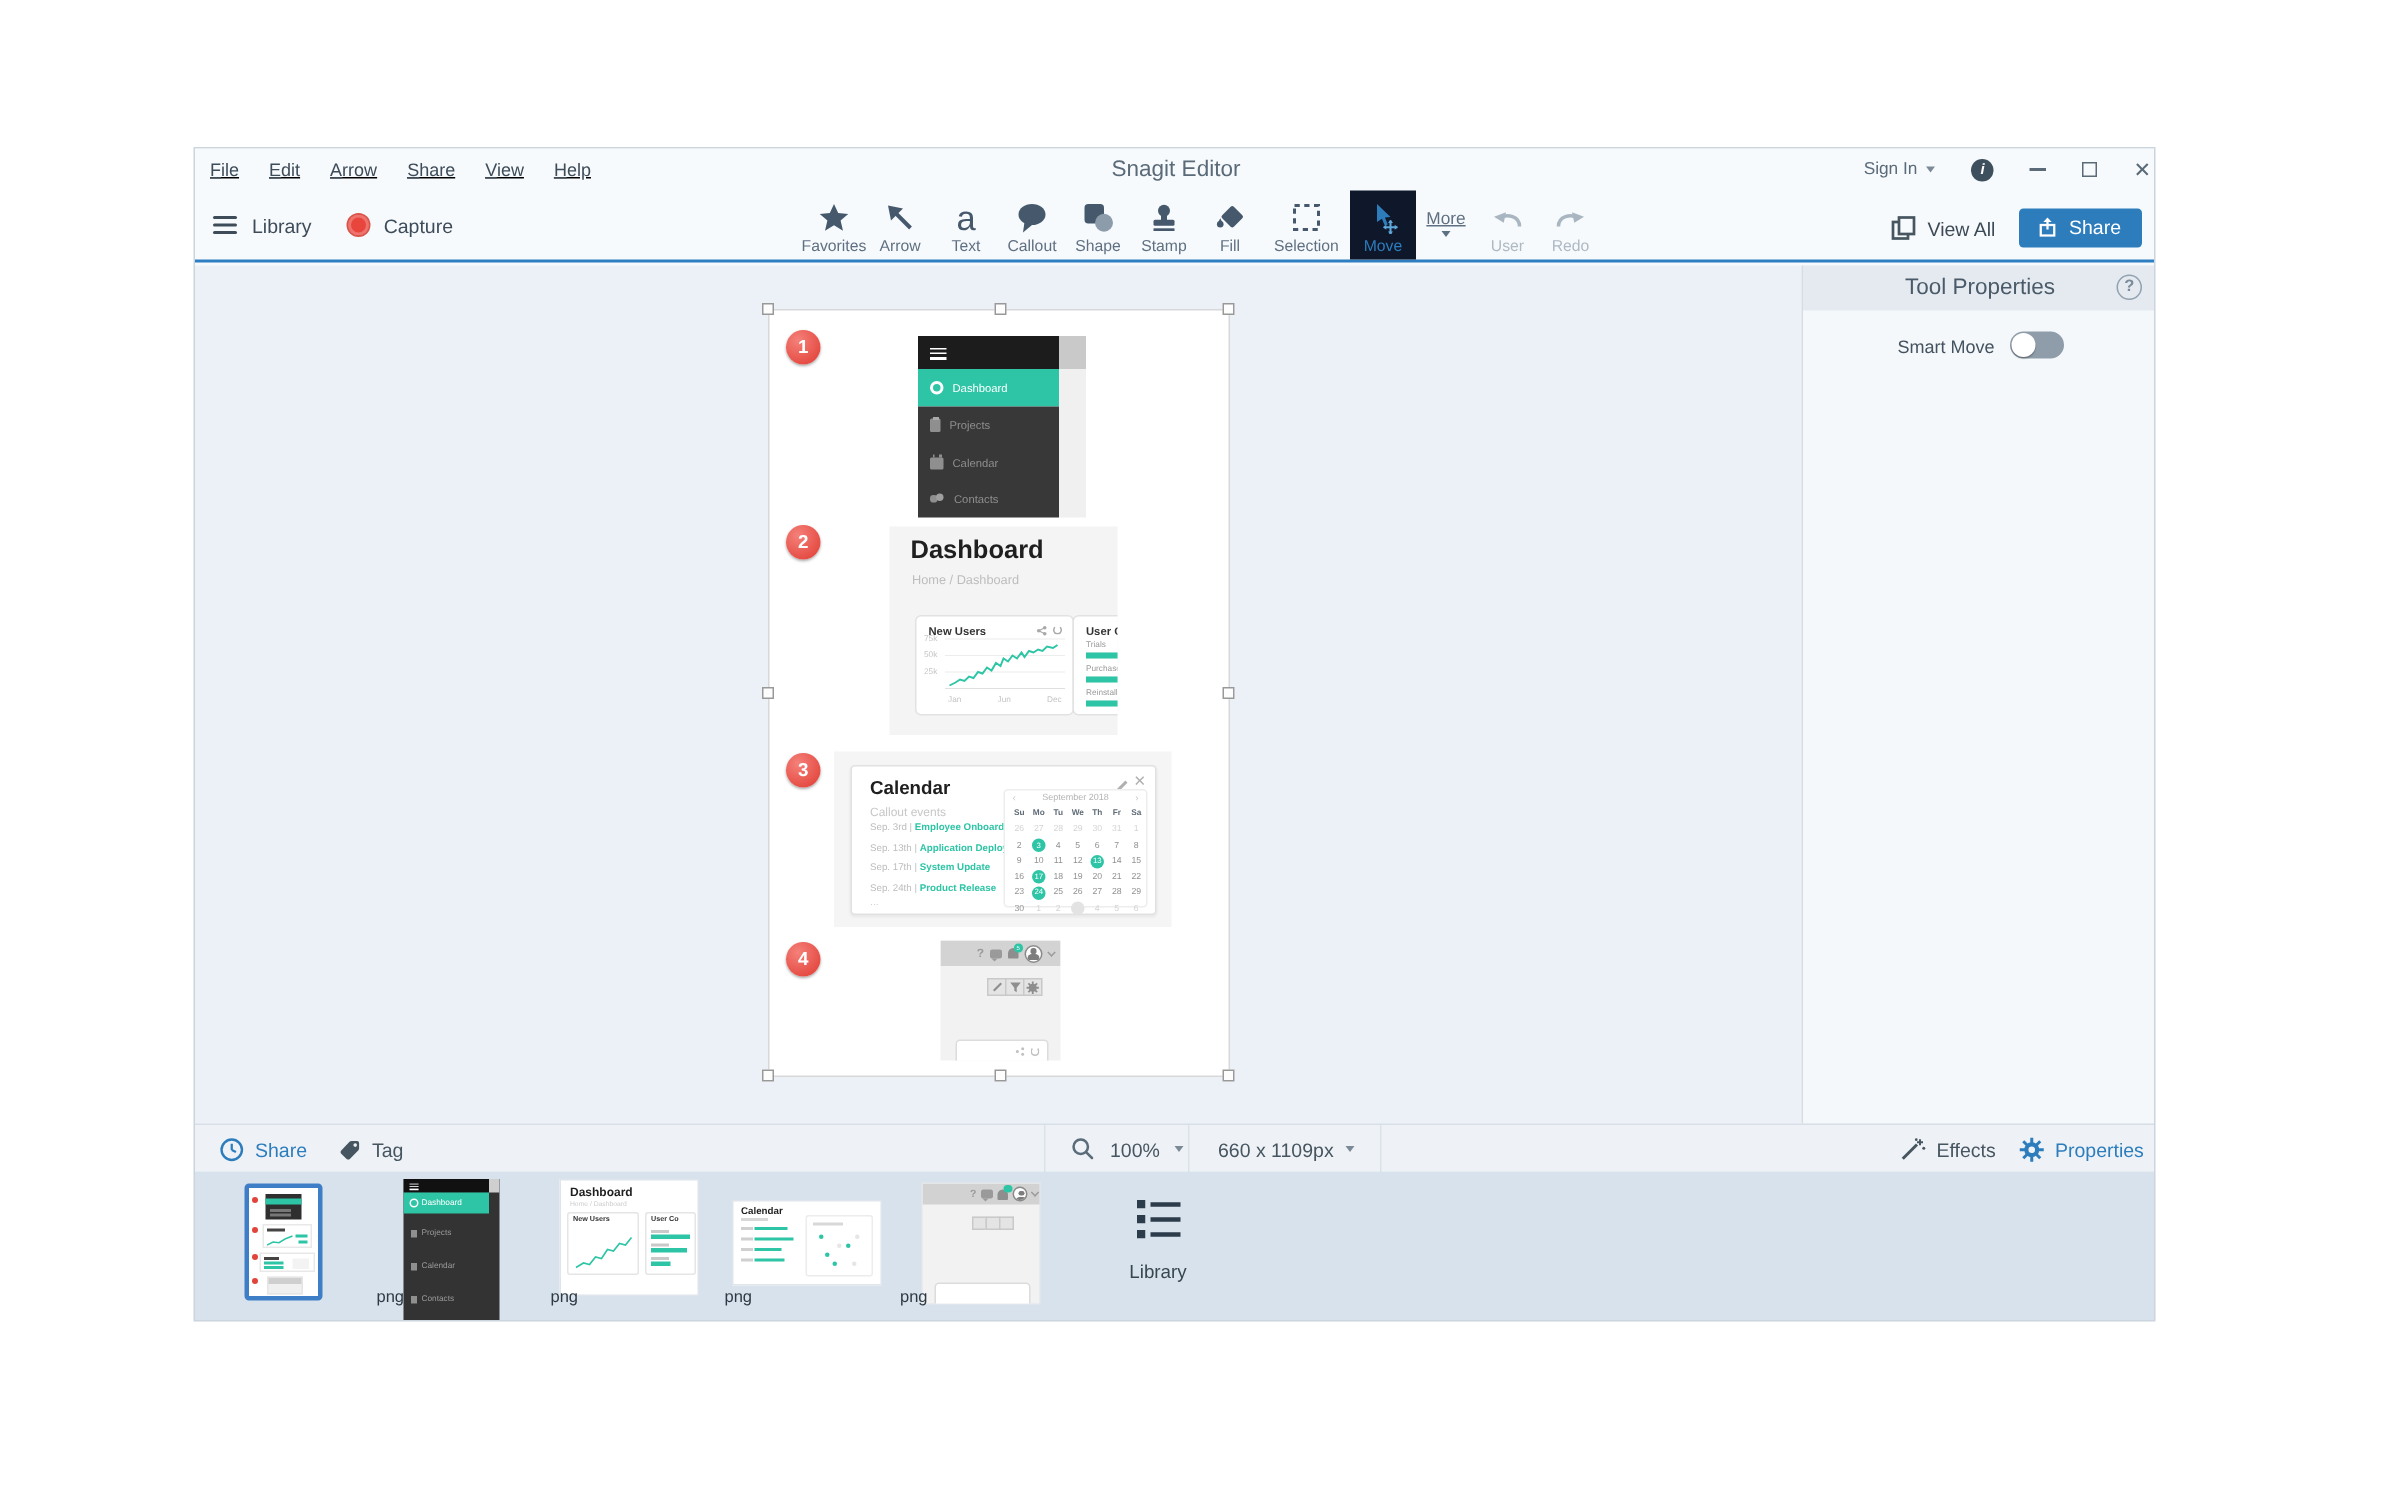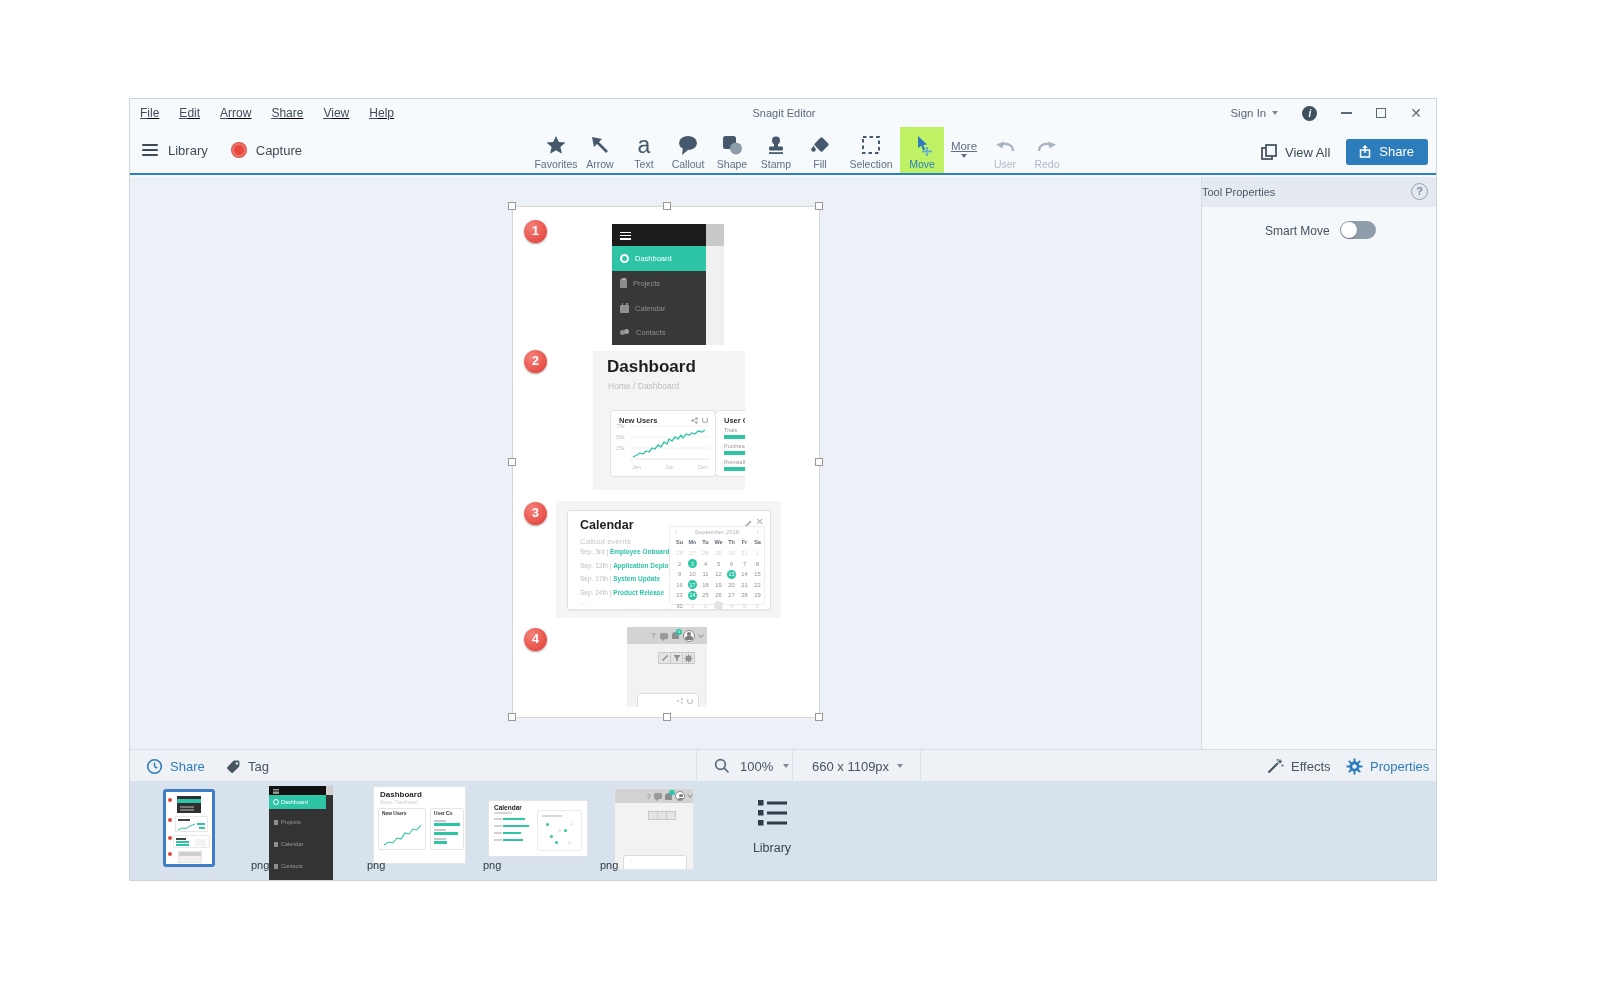--- a/index.html
+++ b/index.html
@@ -10,22 +10,22 @@
   
   .win { position:absolute; left:129px; top:98px; width:1308px; height:783px;
          background:#f7fafc; border:1px solid #ccd5dd; overflow:hidden; }
 
   
   .titlebar { position:absolute; left:0; top:0; width:1308px; height:28px; background:#f7fafc; }
   .menus { position:absolute; left:10px; top:0; height:28px; display:flex; align-items:center; gap:20px;text-decoration:underline; }
   .menu-item { display:inline-block; font-size:12px; color:#3e4c59; cursor:default; }
   .menu-item::first-letter { text-decoration:underline; }
   .win-title { position:absolute; left:0; right:0; top:0; height:28px; line-height:28px;
-               text-align:center; font-size:11px; color:#5a6a78; }
-  .tb-right { position:absolute; right:16px; top:0; height:28px; display:flex; align-items:center; gap:24px; }
+               text-align:center; font-size:15px; color:#5a6a78; }
+  .tb-right { position:absolute; right:4px; top:0; height:28px; display:flex; align-items:center; gap:24px; }
   .signin { display:flex; align-items:center; gap:6px; font-size:11.5px; color:#5a6a78; }
   .caret-dn { width:0; height:0; border-left:3.5px solid transparent; border-right:3.5px solid transparent;
               border-top:4.5px solid #7b8a96; display:inline-block; }
   .info-ic { width:15px; height:15px; border-radius:50%; background:#3e4f5e; color:#fff;
              font-size:10px; font-weight:bold; text-align:center; line-height:15px; font-style:italic; }
   .wc-min { width:11px; height:2px; background:#5a6a78; }
   .wc-max { width:10px; height:10px; border:1.5px solid #5a6a78; }
   .wc-close { font-size:14px; color:#5a6a78; line-height:14px; }
 
   
@@ -35,37 +35,37 @@
   .hamburger div { width:16px; height:2.2px; background:#3e4c59; margin:3px 0; border-radius:1px; }
   .tb-left .lbl { font-size:13px; color:#3e4c59; margin-right:14px; }
   .cap-dot { width:14px; height:14px; border-radius:50%; background:#e8453c;
              box-shadow:inset 0 0 0 2px rgba(255,255,255,.25), 0 0 0 1px #d6544a; }
   .tools { position:absolute; left:404px; top:0; height:46px; display:flex; align-items:stretch; }
   .tool { width:44px; display:flex; flex-direction:column; align-items:center; justify-content:flex-end;
           padding-bottom:3px; position:relative; }
   .tool .ticon { height:26px; display:flex; align-items:center; justify-content:center; }
   .tool .tlabel { font-size:10.5px; color:#5f7082; }
   .tool.wide { width:58px; }
-  .tool.active { background:#bef264; }
+  .tool.active { background:#0f172a; }
   .tool.active .tlabel { color:#2d7dbd; }
   .tool.dim .tlabel { color:#aeb9c4; }
   .tool-a { font-size:23px; color:#45586c; line-height:22px; }
   .more-caret { width:0;height:0;border-left:3px solid transparent;border-right:3px solid transparent;
                 border-top:4px solid #5f7082; margin-top:2px; }
   .tb-actions { position:absolute; right:10px; top:12px; display:flex; align-items:center; gap:16px; }
   .copyall { display:flex; align-items:center; gap:7px; font-size:13px; color:#3c4a56; }
   .share-btn { display:flex; align-items:center; gap:7px; background:#2d7dbd; color:#fff;
                font-size:13px; border-radius:3px; padding:5px 14px 6px 12px; }
 
   
   .canvas { position:absolute; left:0; top:78px; width:1071px; height:572px; background:#ecf1f8; }
   .panel { position:absolute; left:1071px; top:78px; width:237px; height:572px; background:#f4f8fb;
            border-left:1px solid #d5dde4; }
   .panel-hdr { position:absolute; left:0; top:0; width:100%; height:30px; background:#e4eaf0; }
-  .panel-hdr .t { display:block; text-align:left; line-height:30px; font-size:11px; color:#4a5a68; }
+  .panel-hdr .t { display:block; text-align:center; line-height:30px; font-size:15px; color:#4a5a68; }
   .help-circ { position:absolute; right:10px; top:6px; width:17px; height:17px; border:1.5px solid #92a1af;
                border-radius:50%; color:#7c8c9a; font-size:11px; font-weight:bold; text-align:center; line-height:14px; }
   .smart-lbl { position:absolute; left:63px; top:47px; font-size:12px; color:#44535f; }
   .toggle { position:absolute; left:138px; top:44px; width:36px; height:18px; border-radius:9px; background:#8f9ca9; }
   .toggle .knob { position:absolute; left:1px; top:1px; width:16px; height:16px; border-radius:50%; background:#fff;
                   box-shadow:0 1px 1px rgba(0,0,0,.3); }
 
   
   .doc { position:absolute; left:382px; top:29px; width:308px; height:512px; background:#fff;
          border:1px solid #d8d8d8; }

